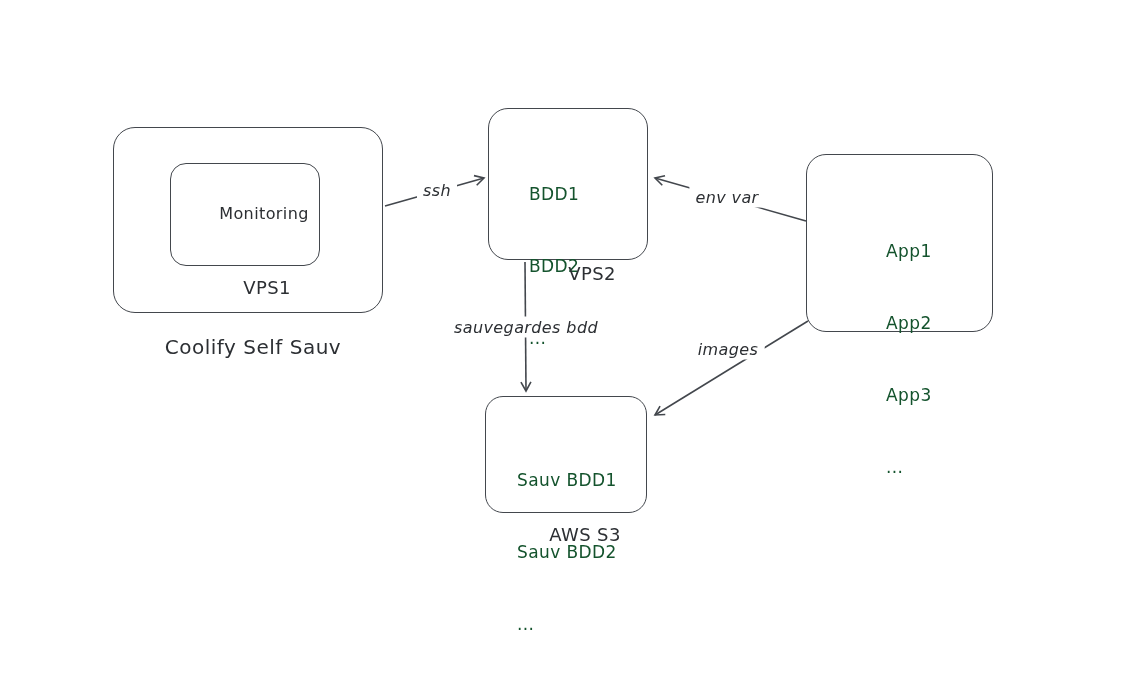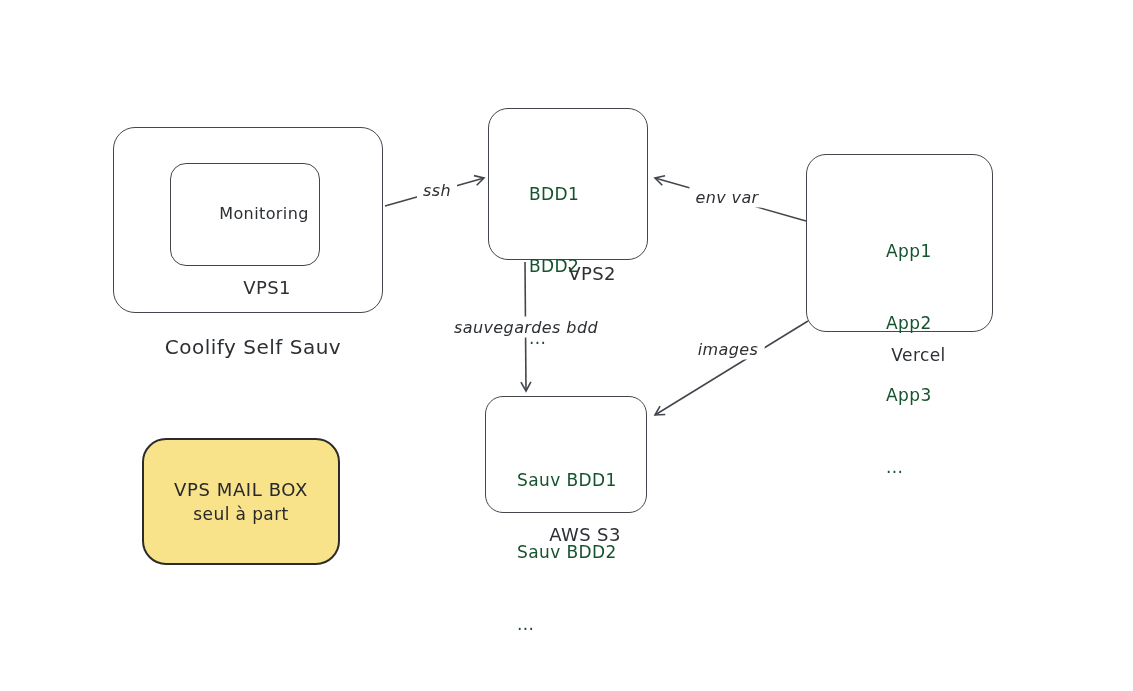--- a/index.html
+++ b/index.html
@@ -114,33 +114,28 @@
   </div>
   <div class="node-label" style="left:488px; top:263px; width:170px;">VPS2</div>
 
   <div class="node" style="left:806px; top:154px; width:187px; height:178px;"></div>
   <div class="node-lines" style="left:873px; top:191px;margin-left:13px;">
     <div>App1</div>
     <div>App2</div>
     <div>App3</div>
     <div>...</div>
   </div>
-  <div class="node-label" style="left:806px; top:345px; width:187px; font-size:17px;">Vercel</div>
 
   <div class="node" style="left:485px; top:396px; width:162px; height:117px; border-radius:18px;"></div>
   <div class="node-lines" style="left:517px; top:420px;">
     <div>Sauv BDD1</div>
     <div>Sauv BDD2</div>
     <div>...</div>
   </div>
   <div class="node-label" style="left:485px; top:524px; width:162px;">AWS S3</div>
 
-  <div class="note" style="left: 142px; top: 438px; width: 198px; height: 127px; background: rgb(249, 227, 138); border-color: rgb(43, 43, 43);">
-    <div class="line1">VPS MAIL BOX</div>
-    <div class="line2">seul à part</div>
-  </div>
 
   <div class="edge-label" style="left:437px; top:190px;">ssh</div>
   <div class="edge-label" style="left:727px; top:197px;">env var</div>
   <div class="edge-label" style="left:526px; top:327px;">sauvegardes bdd</div>
   <div class="edge-label" style="left:728px; top:349px;">images</div>
 
 </div>
 
 </body></html>

